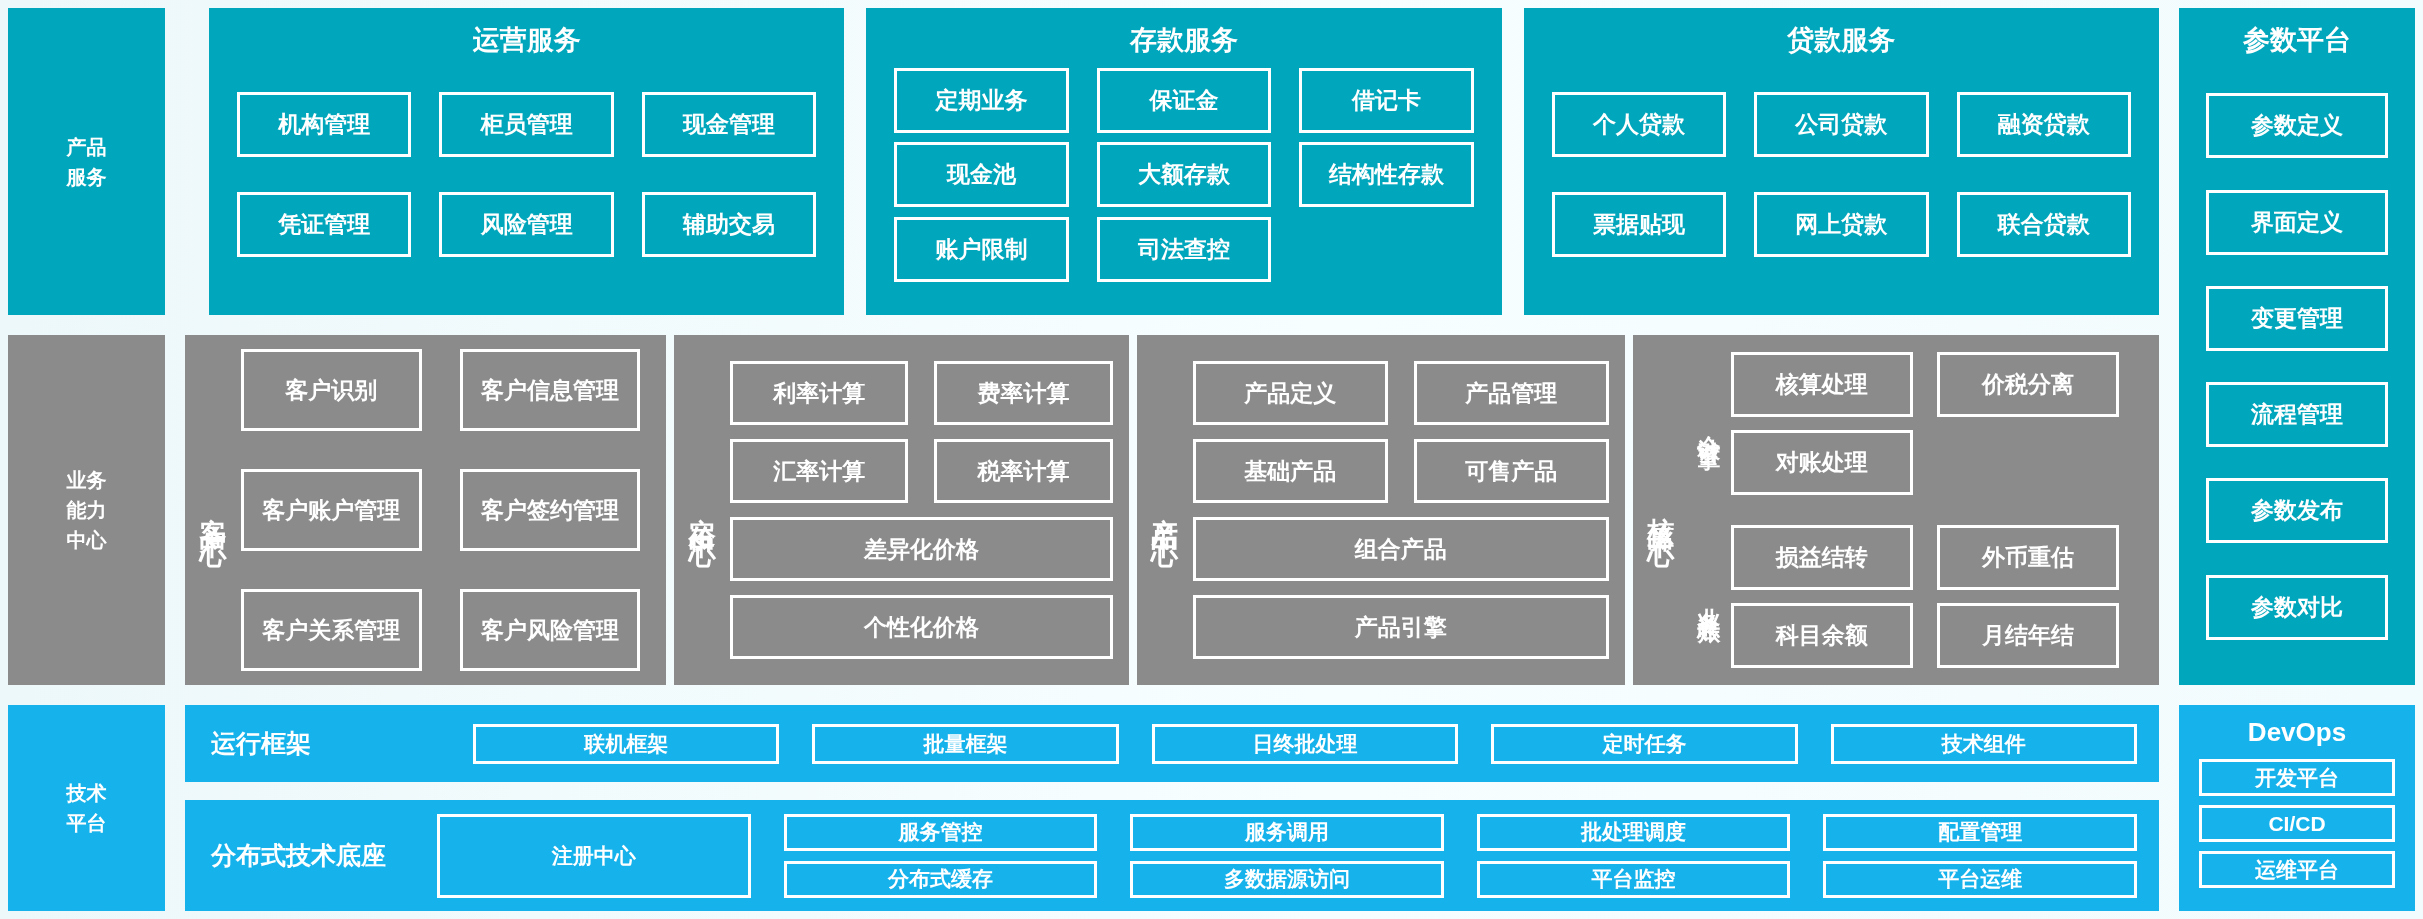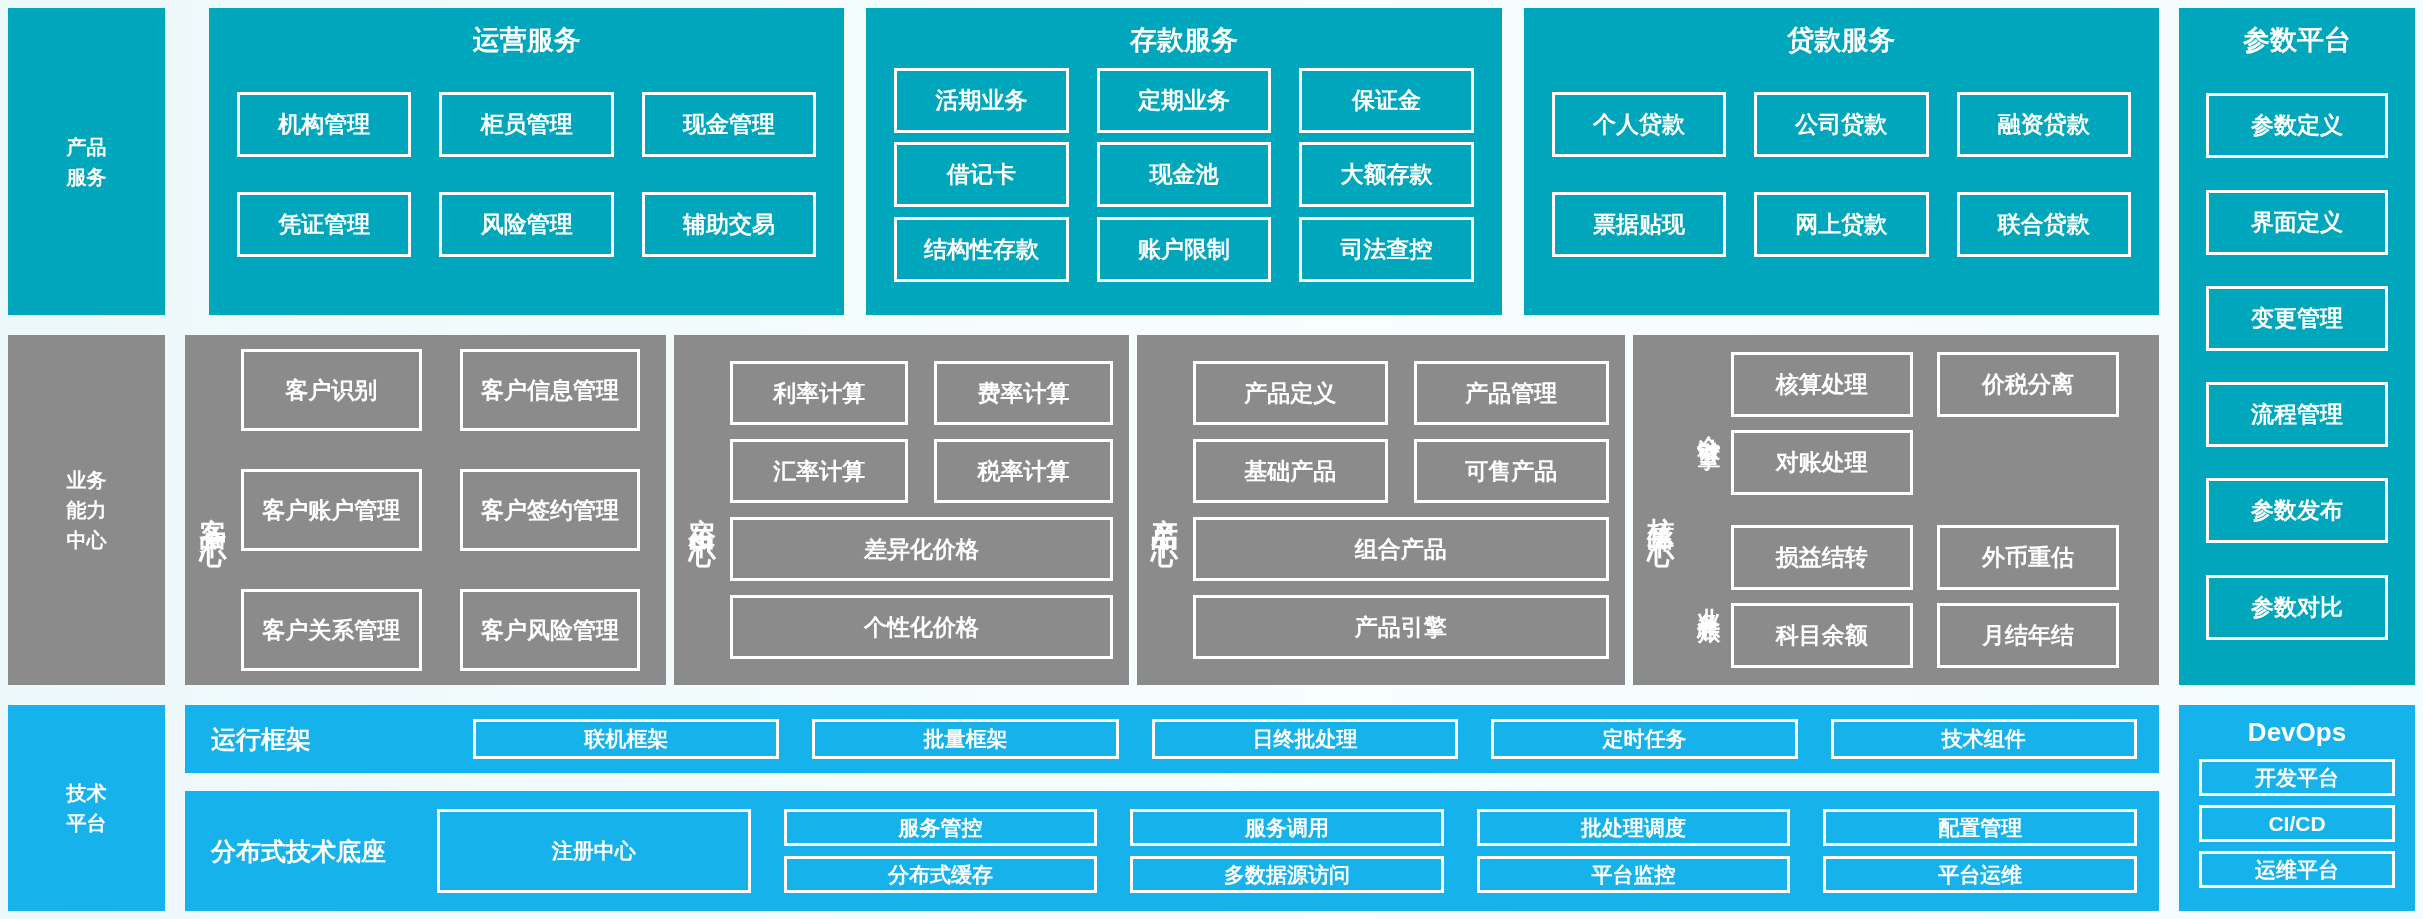--- a/index.html
+++ b/index.html
@@ -43,21 +43,21 @@
     grid-auto-rows:64px;row-gap:14px;align-content:center;padding-right:16px;}
   .pgrid .wide{grid-column:1/3;}
   .pgrid .box,.cgrid .box{height:auto;}
   .acct-groups{flex:1;display:flex;flex-direction:column;justify-content:center;gap:30px;padding-right:40px;}
   .acct-group{display:flex;}
   .g22{flex:1;display:grid;grid-template-columns:1fr 1fr;gap:13px 24px;grid-auto-rows:65px;}
   .g22 .box{height:auto;}
   
   .band-bottom{grid-area:bot;display:flex;flex-direction:column;gap:18px;}
   .brow{display:flex;align-items:center;}
-  .brow1{height:68px;gap:36px;}
+  .brow1{height:77px;gap:36px;}
   .brow2{flex:1;}
   .blabel{width:252px;padding-left:26px;font-size:25px;box-sizing:border-box;flex-shrink:0;}
   .rt-boxes{flex:1;display:grid;grid-template-columns:repeat(5,1fr);column-gap:33px;margin-right:22px;}
   .rt-boxes .box{height:40px;font-size:21px;}
   .dgrid{flex:1;display:grid;grid-template-columns:repeat(5,1fr);grid-template-rows:37px 37px;
     gap:10px 33px;grid-auto-flow:column;margin-right:22px;align-self:center;}
   .dgrid .box{height:auto;font-size:21px;}
   .registry{grid-row:1/3;}
   
   .devops{grid-area:dv;display:flex;flex-direction:column;}
@@ -88,21 +88,20 @@
         <div class="box">现金管理</div>
         <div class="box">凭证管理</div>
         <div class="box">风险管理</div>
         <div class="box">辅助交易</div>
       </div>
     </section>
 
     <section class="sec teal">
       <h2 class="sec-title">存款服务</h2>
       <div class="boxgrid">
-        <div class="box">活期业务</div>
         <div class="box">定期业务</div>
         <div class="box">保证金</div>
         <div class="box">借记卡</div>
         <div class="box">现金池</div>
         <div class="box">大额存款</div>
         <div class="box">结构性存款</div>
         <div class="box">账户限制</div>
         <div class="box">司法查控</div>
       </div>
     </section>

